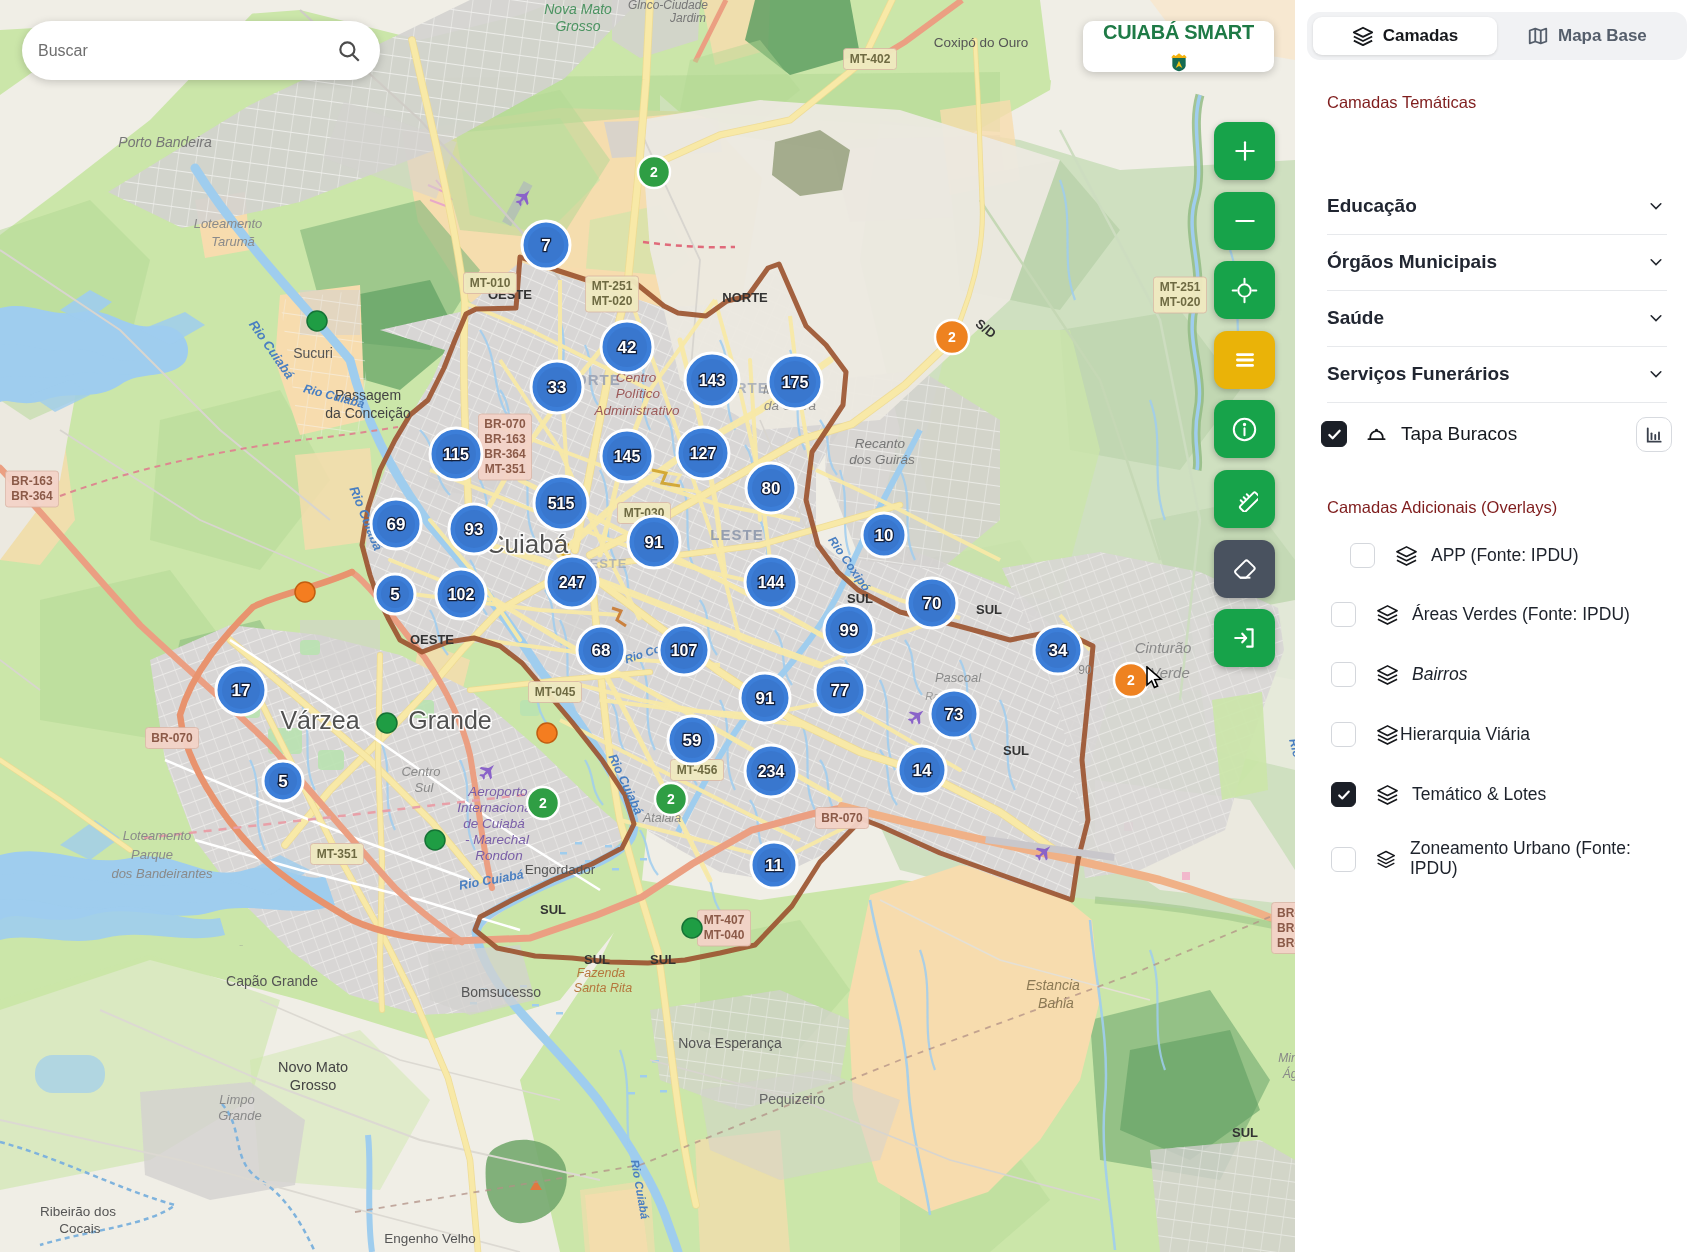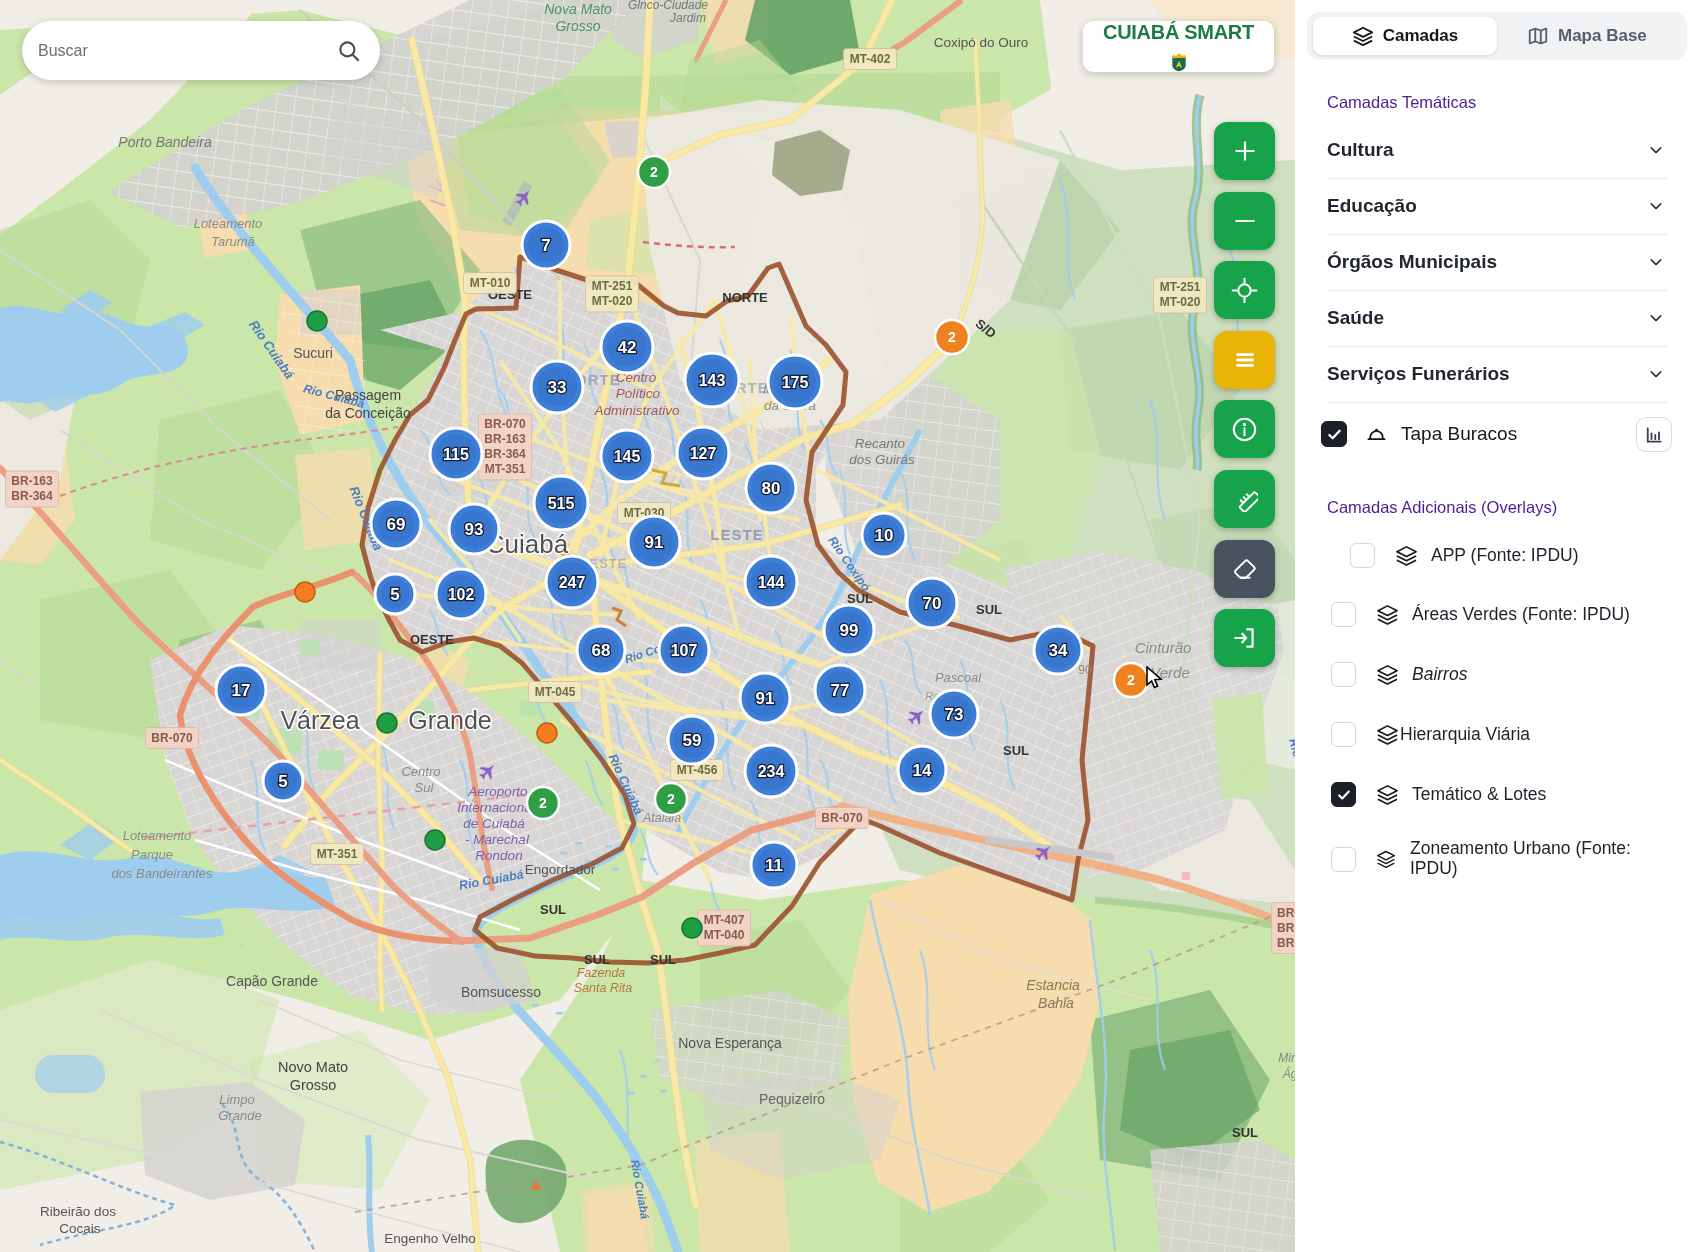--- a/index.html
+++ b/index.html
@@ -21,21 +21,21 @@
     box-shadow:0 2px 6px rgba(0,0,0,.25);display:flex;align-items:center;justify-content:center;}
   .mbtn.yellow{background:#eab308;}
   .mbtn.dark{background:#49525f;}
   
   .tabbar{position:absolute;left:12px;top:12px;width:380px;height:48px;background:#f1f2f4;border-radius:13px;}
   .tab-active{position:absolute;left:6px;top:5px;width:184px;height:38px;background:#fff;border-radius:9px;
     box-shadow:0 1px 3px rgba(0,0,0,.12);display:flex;align-items:center;justify-content:center;gap:9px;
     font-size:17px;font-weight:600;color:#16181c;}
   .tab-inactive{position:absolute;left:220px;top:5px;width:160px;height:38px;display:flex;align-items:center;gap:9px;
     font-size:17px;font-weight:600;color:#555e6b;}
-  .sechead{color:#4c1d95;font-size:16.5px;}
+  .sechead{color:#7f1d1d;font-size:16.5px;}
   .acc{position:absolute;left:32px;width:340px;height:56px;display:flex;align-items:center;justify-content:space-between;
     font-size:19px;font-weight:600;color:#212631;border-bottom:1px solid #e7e9ec;}
   .chev{width:14px;height:14px;margin-right:4px;}
   .ovrow{position:absolute;left:36px;width:340px;display:flex;align-items:center;}
   .cbox{width:23px;height:23px;border:1.5px solid #d4d7dc;border-radius:6px;background:#fff;flex:none;}
   .cbox.on{background:#1b1f27;border-color:#1b1f27;display:flex;align-items:center;justify-content:center;}
   .ovlbl{font-size:17.5px;color:#1d222b;line-height:1.12;}
 </style>
 </head>
 <body>
@@ -671,26 +671,20 @@
           <path d="M9 4 L3 6 V20 L9 18 L15 20 L21 18 V4 L15 6 Z"></path>
           <line x1="9" y1="4" x2="9" y2="18"></line>
           <line x1="15" y1="6" x2="15" y2="20"></line>
         </svg>
       <span>Mapa Base</span>
     </div>
   </div>
 
   <div class="sechead" style="position:absolute;left:32px;top:93px;">Camadas Temáticas</div>
 
-  <div class="acc" style="top:122px;">
-      <span>Cultura</span>
-      <svg class="chev" viewBox="0 0 16 16" fill="none" stroke="#23272f" stroke-width="1.8" stroke-linecap="round">
-        <path d="M2.5 5.5 L8 11 L13.5 5.5"></path>
-      </svg>
-    </div>
   <div class="acc" style="top:178px;">
       <span>Educação</span>
       <svg class="chev" viewBox="0 0 16 16" fill="none" stroke="#23272f" stroke-width="1.8" stroke-linecap="round">
         <path d="M2.5 5.5 L8 11 L13.5 5.5"></path>
       </svg>
     </div>
   <div class="acc" style="top:234px;">
       <span>Órgãos Municipais</span>
       <svg class="chev" viewBox="0 0 16 16" fill="none" stroke="#23272f" stroke-width="1.8" stroke-linecap="round">
         <path d="M2.5 5.5 L8 11 L13.5 5.5"></path>

